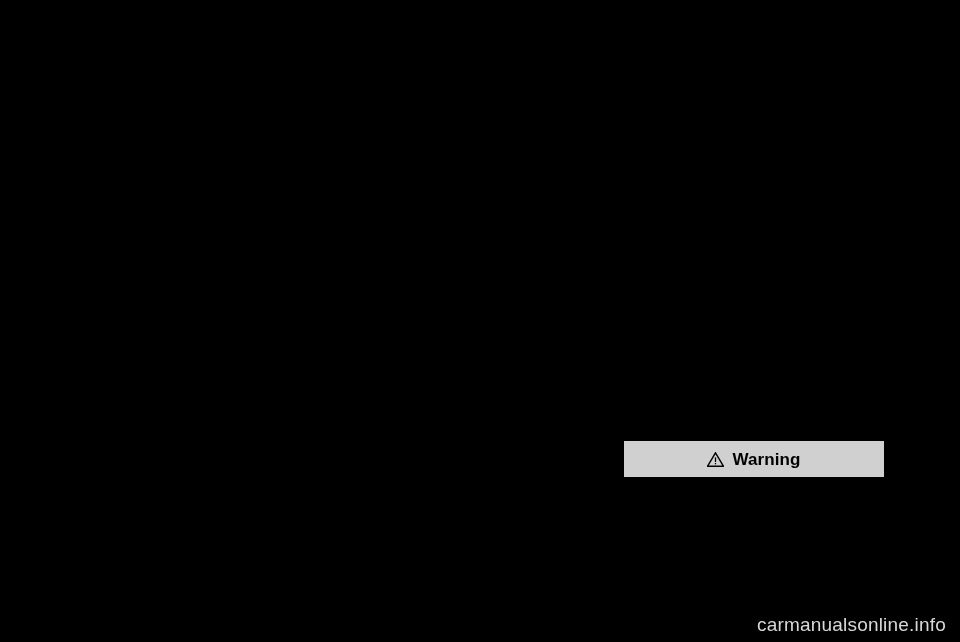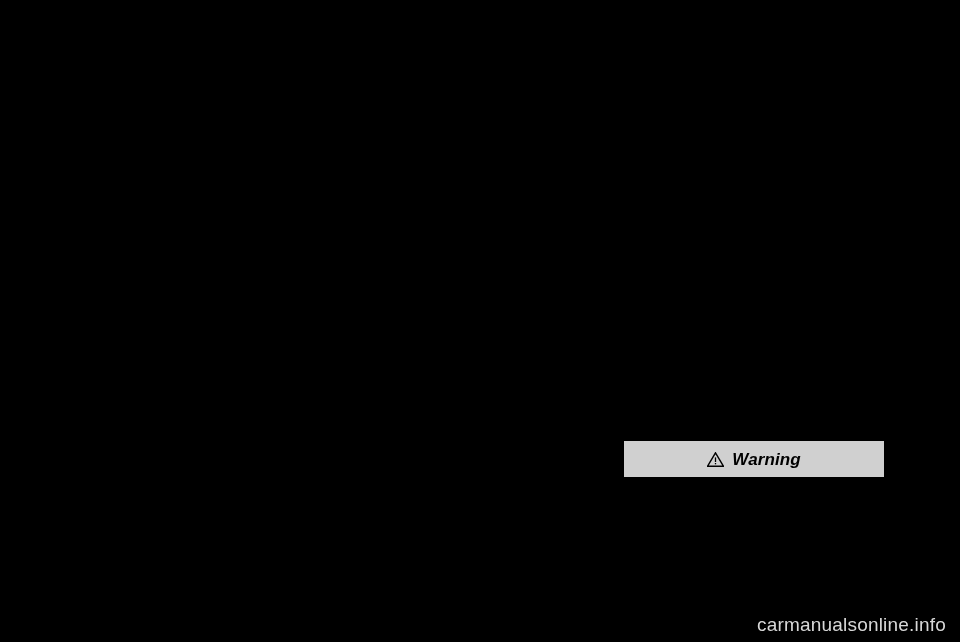--- a/index.html
+++ b/index.html
@@ -35,21 +35,20 @@
     background: #d0d0d0;
     display: flex;
     align-items: center;
     justify-content: center;
   }
   .warning-inner {
     display: flex;
     align-items: center;
     justify-content: center;
     gap: 8px;
-    font-style: italic;
   }
   .warning-triangle {
     display: inline-block;
     width: 17px;
     height: 15px;
     position: relative;
     flex: 0 0 auto;
   }
   .warning-triangle svg {
     display: block;

